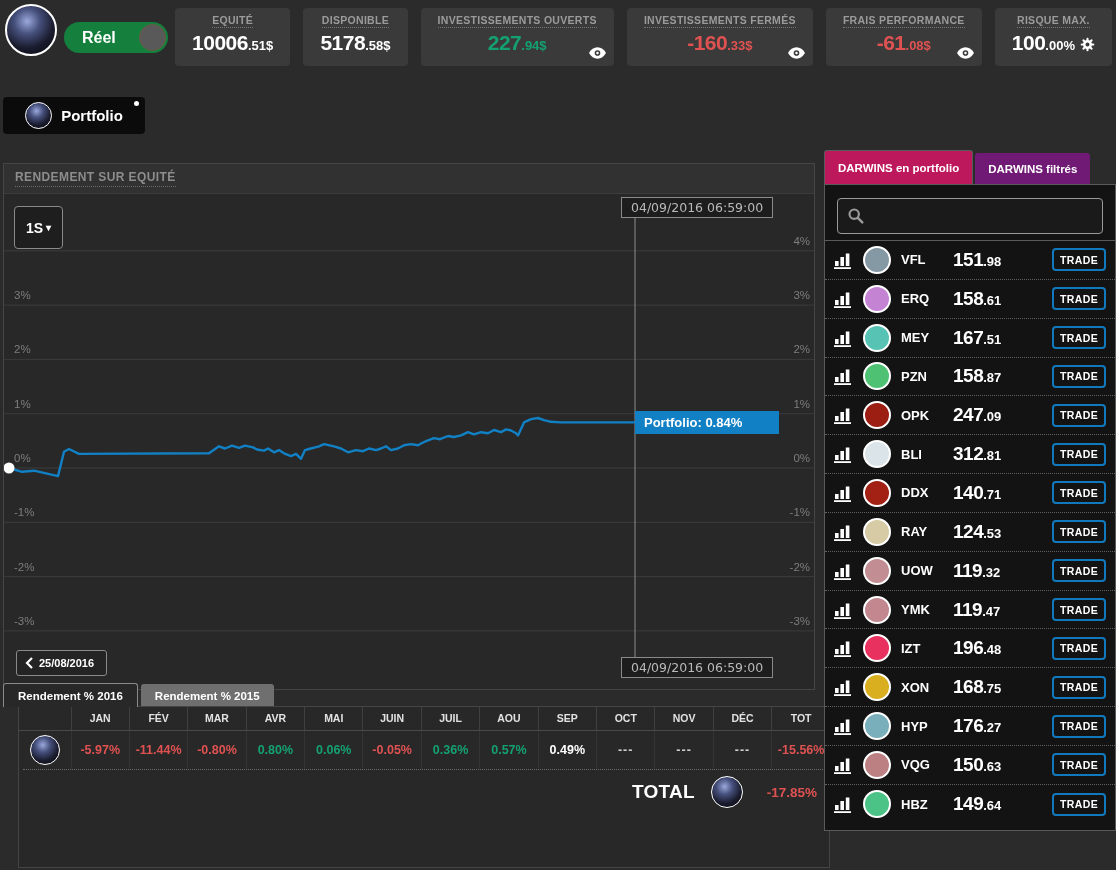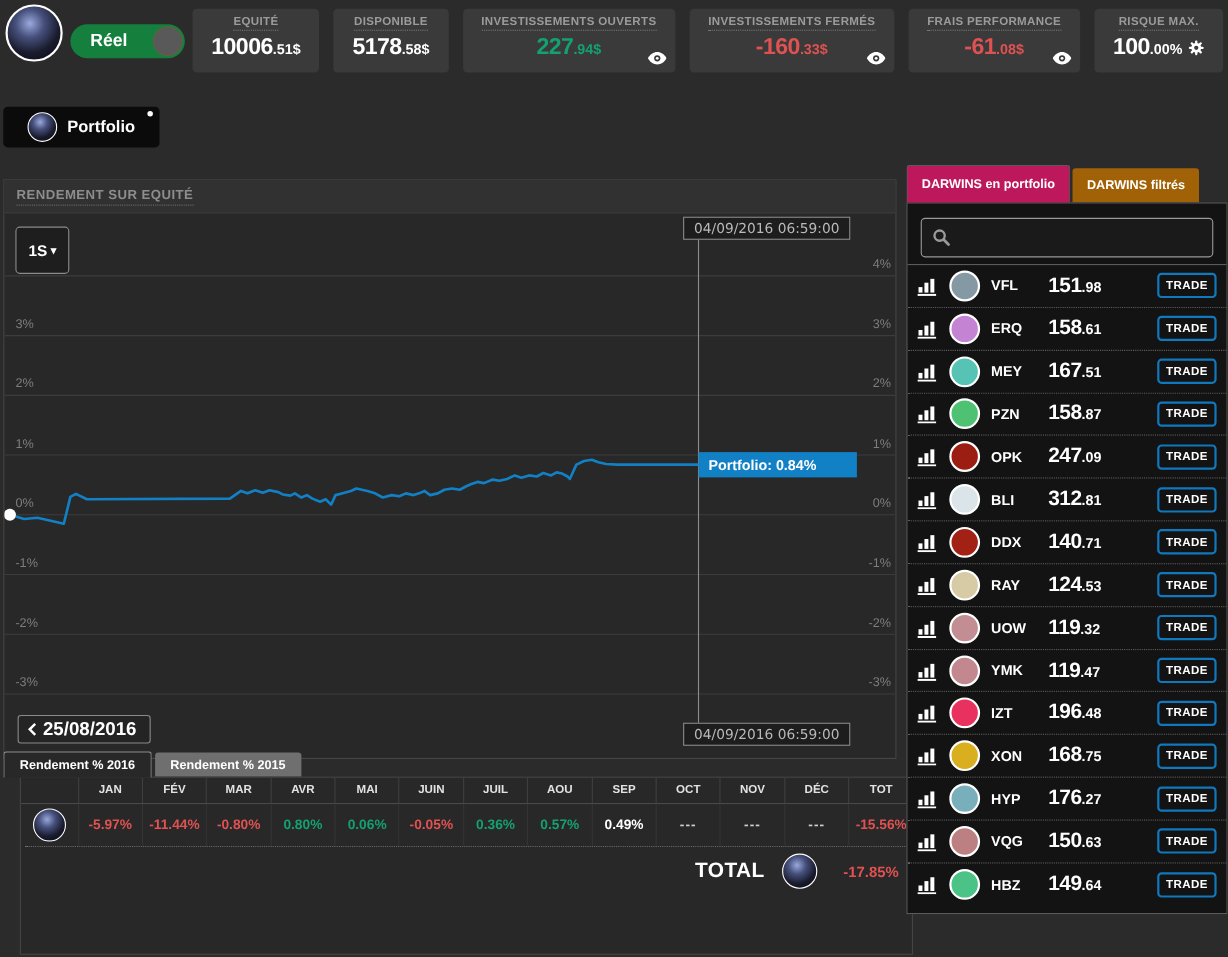--- a/index.html
+++ b/index.html
@@ -55,21 +55,21 @@
   #range-btn .caret { font-size:10px; color:#fff; }
   .cursor-label { position:absolute; background:#1d1d1d; border:1px solid #8a8a8a;
     color:#b9b9b9; font-size:12.5px; padding:2px 9px; white-space:nowrap;
     font-family:"DejaVu Sans", sans-serif; }
   #cursor-label-top { left:617px; top:3px; }
   #cursor-label-bottom { left:617px; top:463px; }
   #chart-tooltip { position:absolute; left:631px; top:217px; width:144px; height:23px;
     background:#1180c4; color:#fff; font-weight:bold; font-size:13px;
     display:flex; align-items:center; padding-left:9px; }
   #prev-nav { left:12px; top:456px; height:26px; background:#242424; border:1px solid #8a8a8a;
-    border-radius:3px; color:#fff; font-weight:bold; font-size:17px;
+    border-radius:3px; color:#fff; font-weight:bold; font-size:11px;
     display:flex; align-items:center; padding:0 12px 0 8px; gap:6px; }
 
   
   #monthly-tabs { left:3px; top:683px; display:flex; align-items:flex-end; gap:3px; height:24px; }
   .m-tab { height:24px; display:flex; align-items:center; padding:0 14px;
     font-size:11.5px; font-weight:bold; border-radius:3px 3px 0 0; }
   .m-tab.active { background:#282828; border:1px solid #8a8a8a; border-bottom:none; color:#fff; z-index:2; }
   .m-tab.inactive { background:#6f6f6f; color:#fff; height:23px; }
   #monthly-panel { left:18px; top:706px; width:812px; height:162px; background:#282828;
     border:1px solid #454545; }
@@ -91,21 +91,21 @@
   #total-row .t-avatar { width:32px; height:32px; border-radius:50%; border:1px solid #fff;
     background:radial-gradient(circle at 42% 32%, #9aa8dc 0%, #46507c 30%, #1a1c2e 62%, #05060c 100%); }
   #total-row .t-value { color:#e05252; font-weight:bold; font-size:13.5px; min-width:58px; text-align:right; }
 
   
   #darwins-tabs { left:824px; top:150px; display:flex; align-items:flex-end; gap:2px; height:34px; }
   .d-tab { display:flex; align-items:center; padding:0 13px; font-size:11.5px; font-weight:bold;
     border-radius:3px 3px 0 0; }
   .d-tab.active { background:#be185d; border:1px solid #5a5a5a; border-bottom:none;
     color:#fff; height:34px; z-index:2; }
-  .d-tab.inactive { background:#a16207; color:#fff; height:31px; }
+  .d-tab.inactive { background:#701a75; color:#fff; height:31px; }
   #darwins-panel { left:824px; top:184px; width:292px; height:647px; background:#131313;
     border:1px solid #5a5a5a; }
   #search-wrap { height:55px; padding:13px 12px 0; }
   #search-box { position:relative; height:36px; border:1px solid #9a9a9a; border-radius:4px;
     background:#1a1a1a; }
   #search-box input { position:absolute; left:34px; top:0; right:6px; height:34px; background:transparent;
     border:none; outline:none; color:#ddd; font-size:13px; }
   #search-box .mag { position:absolute; left:9px; top:8px; width:18px; height:18px; }
   #darwins-list { border-top:1px solid #5a5a5a; }
   .d-row { display:flex; align-items:center; height:38.85px; padding:0 9px;

